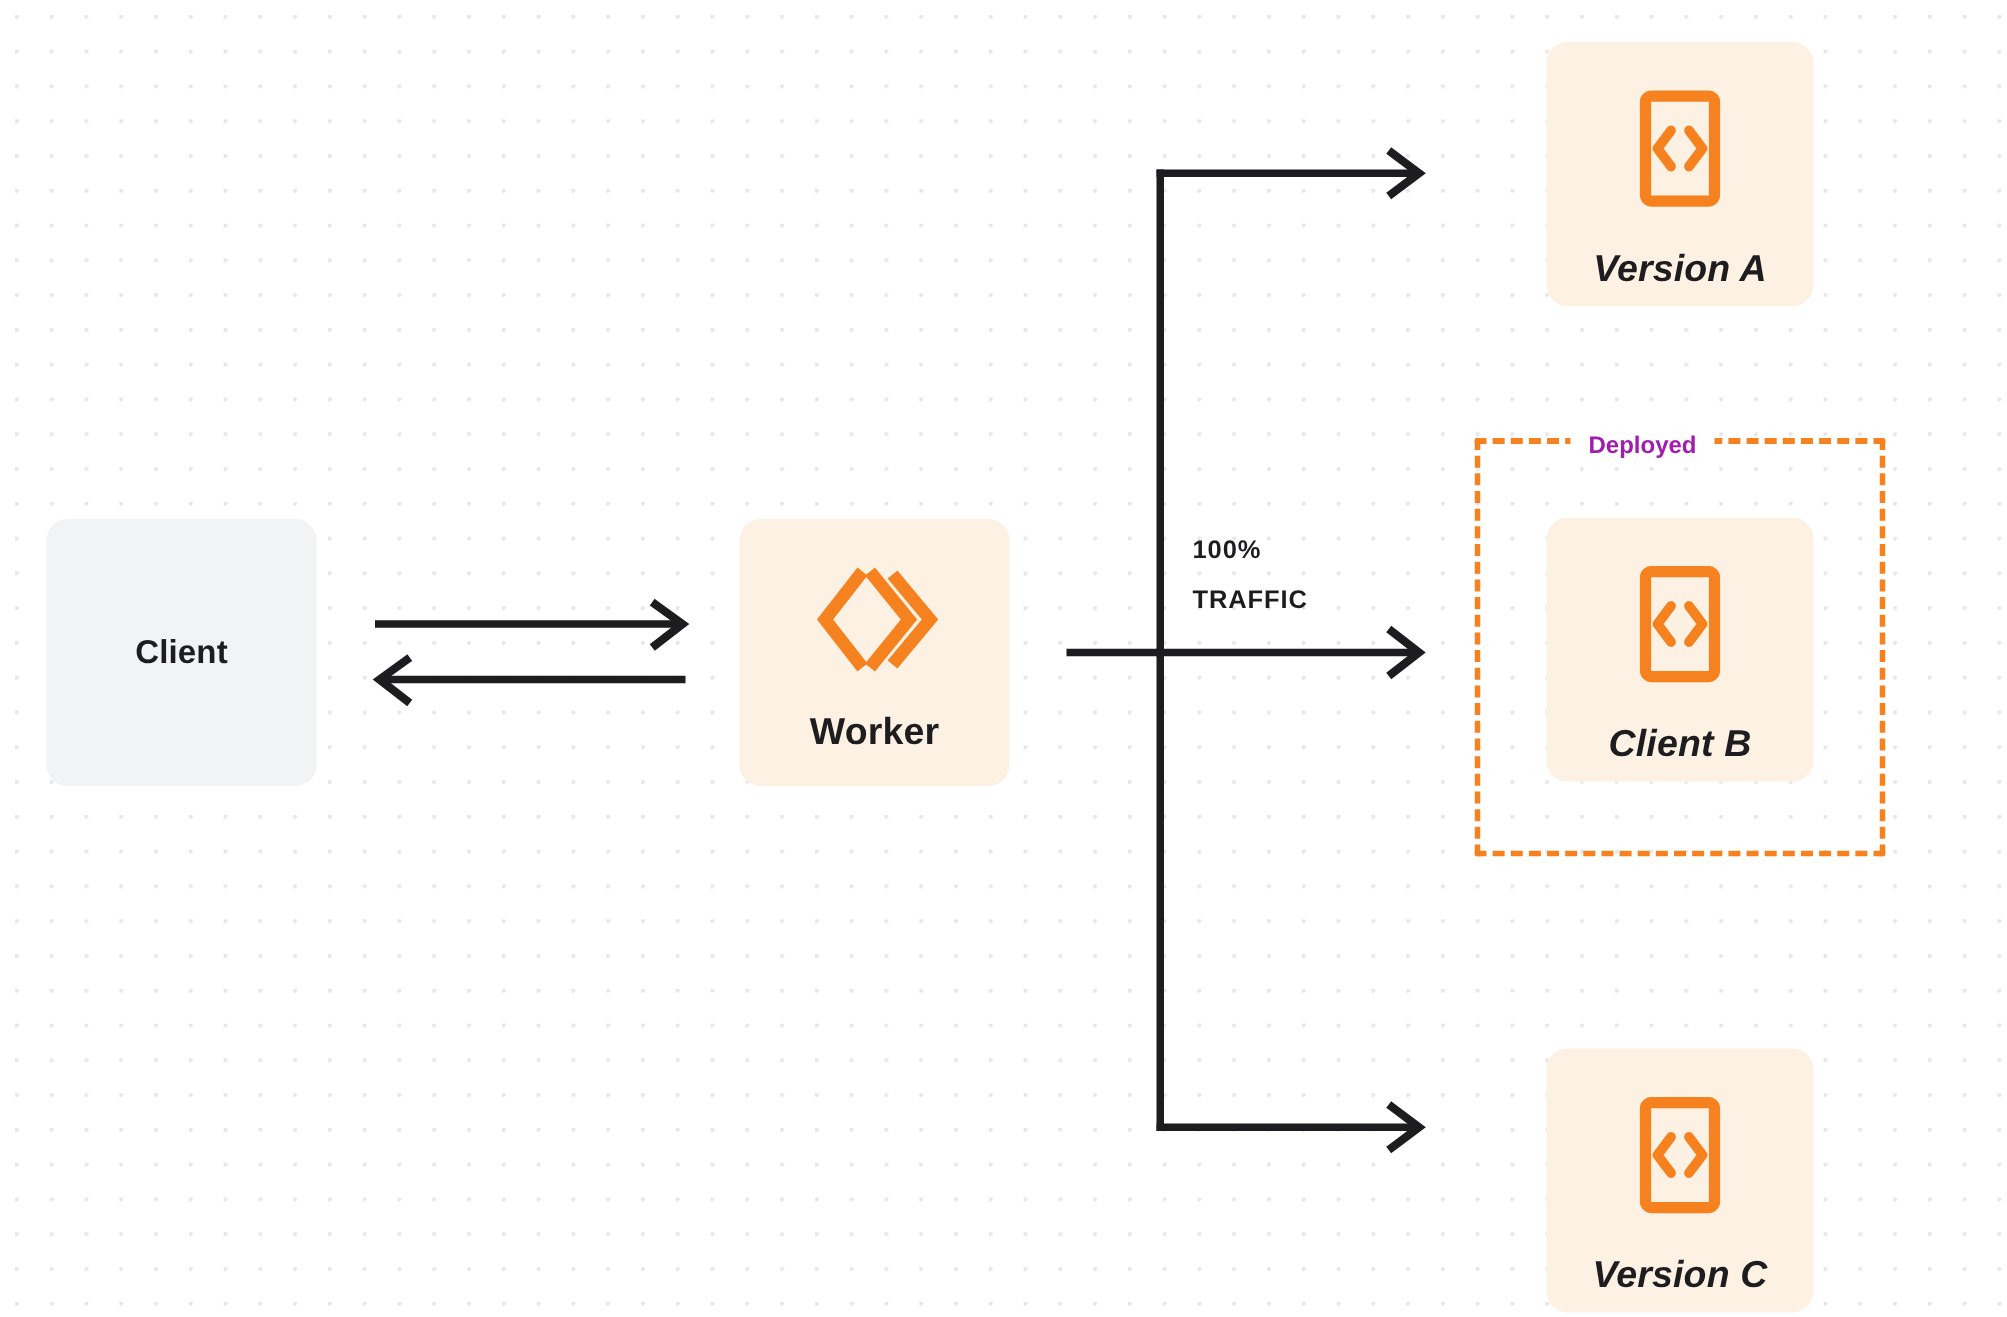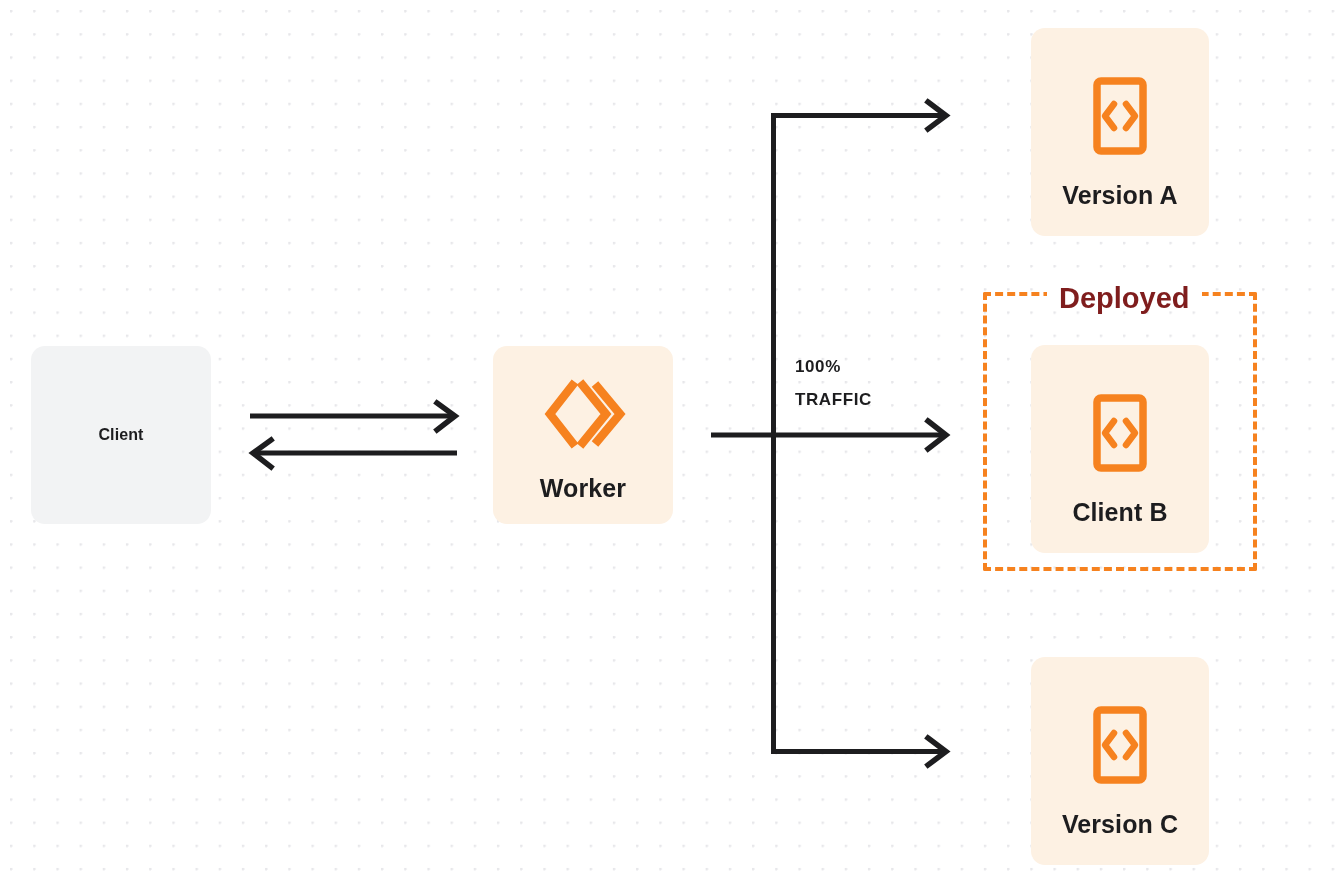--- a/index.html
+++ b/index.html
@@ -38,66 +38,67 @@
   }
 
   
   #client-node {
     left: 31px;
     top: 346px;
     width: 180px;
     height: 178px;
     background: #f2f3f4;
   }
-  #client-node .node-label { font-size: 16px; }
+  #client-node .node-label { font-size: 22px; }
 
   
   #worker-node {
     left: 493px;
     top: 346px;
     width: 180px;
     height: 178px;
     background: #fdf1e3;
     padding-top: 8px;
     align-items: center;
   }
   #worker-node .node-label { font-size: 25px; margin-top: 18px; }
 
   
   .version-node {
     left: 1031px;
     width: 178px;
-    height: 208px;
+    height: 176px;
     background: #fdf1e3;
     padding-top: 20px;
+    font-style: italic;
   }
   .version-node .node-label { font-size: 25px; margin-top: 20px; }
   #version-a-node { top: 28px; }
   #version-b-node { top: 345px; }
-  #version-c-node { top: 657px; text-align: center; }
+  #version-c-node { top: 699px; text-align: center; }
 
   
   #deployed-frame {
     position: absolute;
     left: 983px;
     top: 292px;
     width: 274px;
     height: 279px;
     box-sizing: border-box;
     border: 4px dashed #f6821f;
     border-radius: 2px;
   }
   #deployed-label {
     position: absolute;
     left: 1047px;
     top: 285px;
     padding: 0 12px;
     background: #ffffff;
-    color: #7f1d1d;
-    font-size: 29px;
+    color: #a21caf;
+    font-size: 16px;
     font-weight: bold;
     line-height: 26px;
     white-space: nowrap;
   }
 
   
   #traffic-label {
     position: absolute;
     left: 795px;
     top: 350px;

